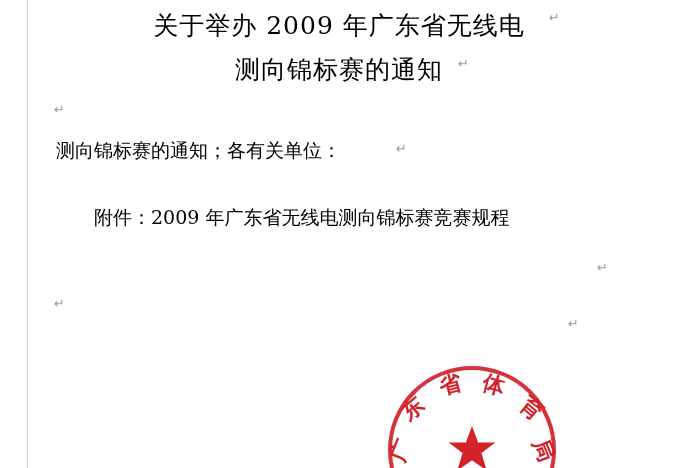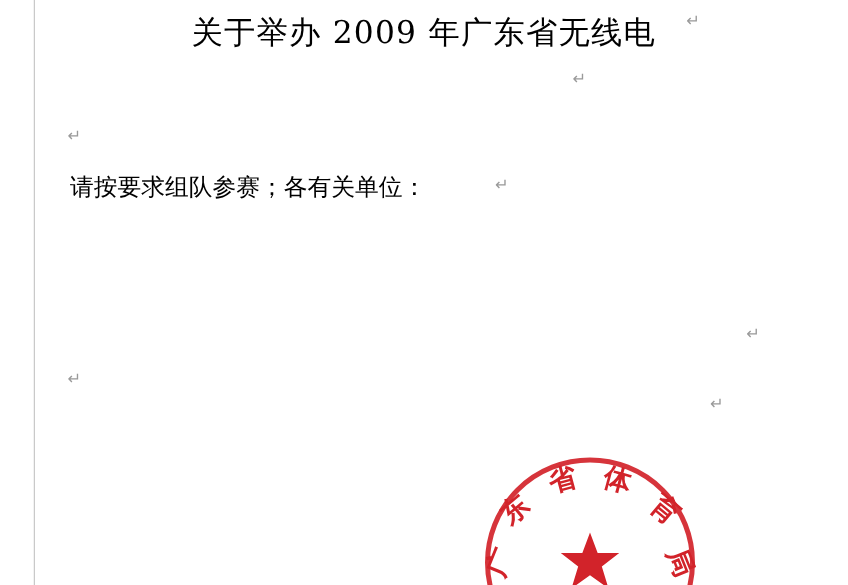--- a/index.html
+++ b/index.html
@@ -141,33 +141,35 @@
 </style>
 </head>
 <body>
 
 <div class="page">
 
   <div class="left-rule"></div>
 
   <div class="title-block">
     <div class="title-line">关于举办 2009 年广东省无线电</div>
+    <div class="title-line">测向锦标赛的通知</div>
   </div>
 
   <span class="pilcrow" style="left:549px; top:10px;">↵</span>
   <span class="pilcrow" style="left:458px; top:56px;">↵</span>
   <span class="pilcrow" style="left:54px; top:102px;">↵</span>
   <span class="pilcrow" style="left:396px; top:141px;">↵</span>
   <span class="pilcrow" style="left:597px; top:260px;">↵</span>
   <span class="pilcrow" style="left:54px; top:296px;">↵</span>
   <span class="pilcrow" style="left:568px; top:316px;">↵</span>
 
   <div class="body-block">
-    <div class="para">请按要求组队参赛；各有关单位：</div>
+    <div class="para">测向锦标赛的通知；各有关单位：</div>
     <div class="spacer-line"></div>
+    <div class="attach">附件：2009 年广东省无线电测向锦标赛竞赛规程</div>
   </div>
 
   <div class="seal">
     <div class="seal-ring"></div>
     <div class="seal-text">
       <div class="seal-char">
           <span style="transform: translate(-60px,-42px) rotate(-40deg);">东</span>
         </div>
       <div class="seal-char">
           <span style="transform: translate(-22px,-66px) rotate(-15deg);">省</span>

